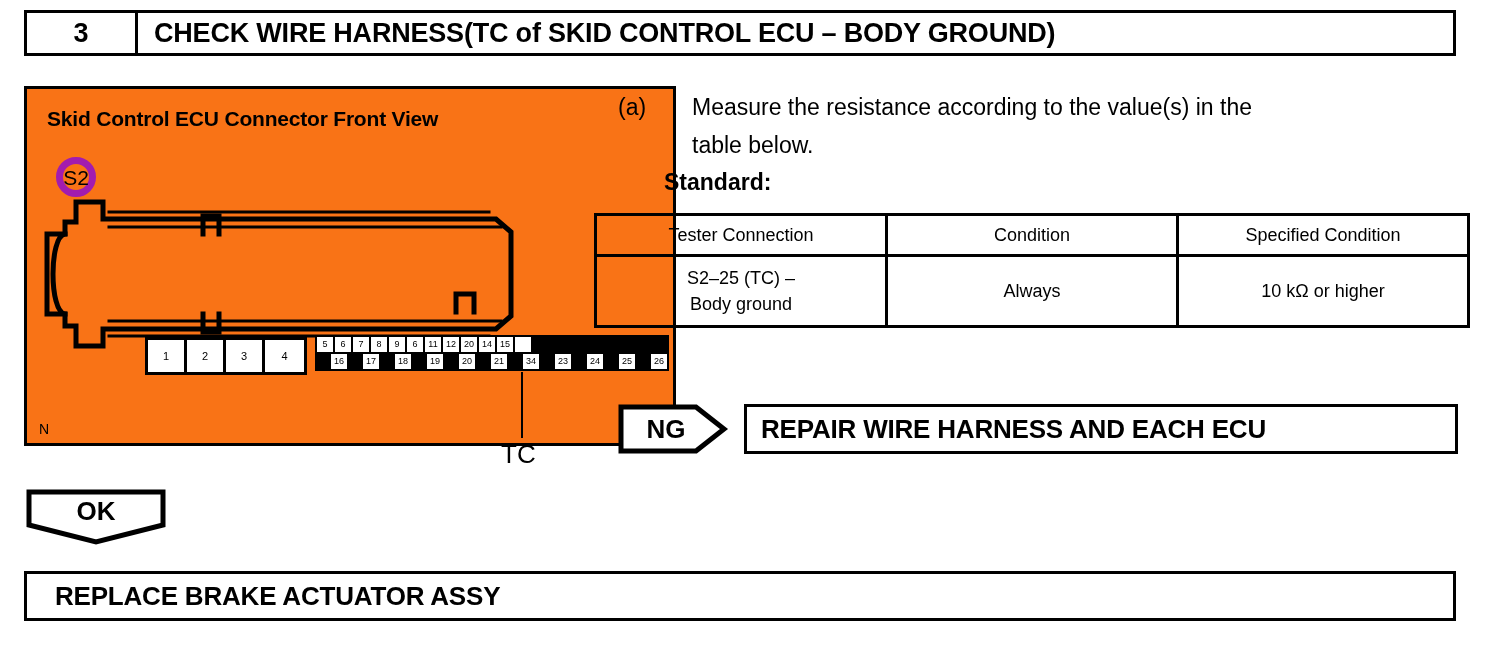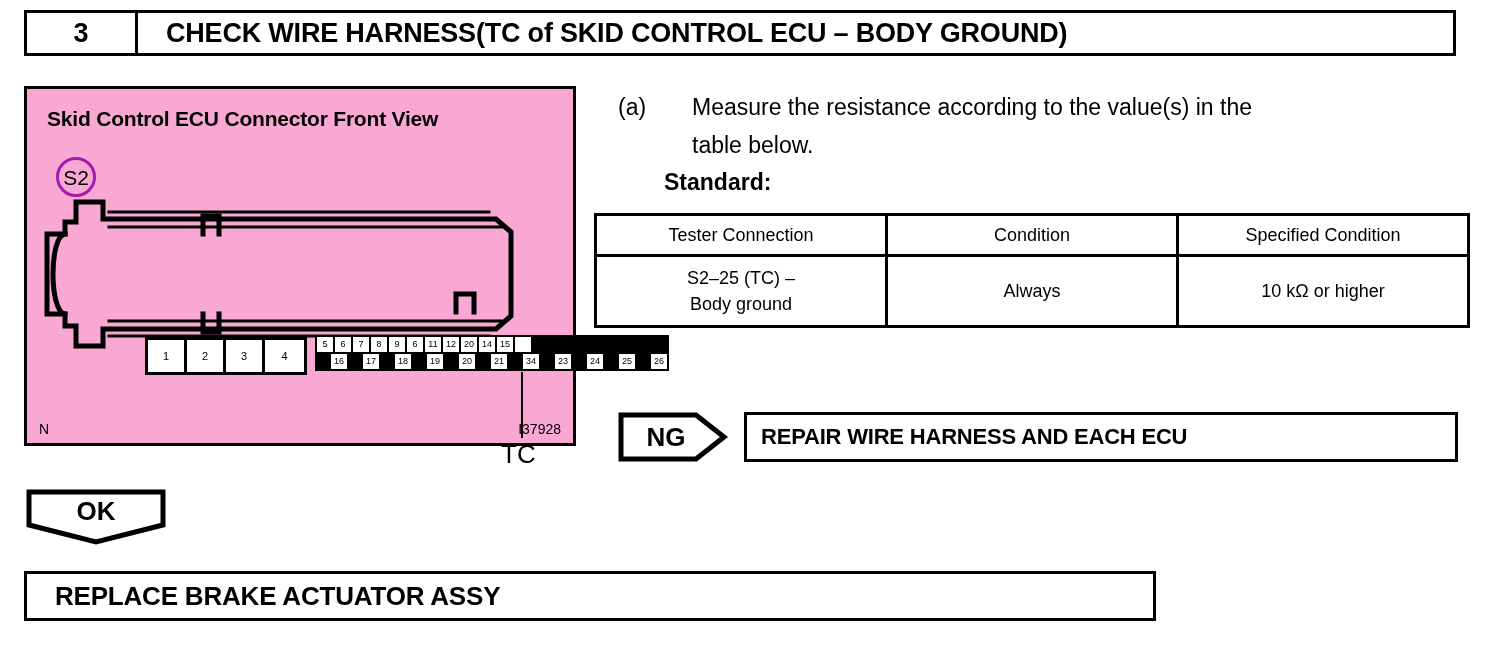--- a/index.html
+++ b/index.html
@@ -34,54 +34,54 @@
     display: flex;
     align-items: center;
     justify-content: center;
     font-size: 27px;
     font-weight: bold;
   }
   .step-title {
     flex: 1;
     display: flex;
     align-items: center;
-    padding-left: 28px;
+    padding-left: 16px;
     font-size: 27px;
     font-weight: bold;
     letter-spacing: -0.2px;
     white-space: nowrap;
   }
 
   
   .figure-panel {
     position: absolute;
     left: 24px;
     top: 86px;
-    width: 552px;
+    width: 652px;
     height: 360px;
     border: 3px solid #000;
     box-sizing: border-box;
-    background: #f9a8d4;
+    background: #f97316;
   }
   .figure-title {
     position: absolute;
     left: 20px;
     top: 18px;
     font-size: 21px;
     font-weight: bold;
     letter-spacing: -0.2px;
     white-space: nowrap;
   }
   .s2-badge {
     position: absolute;
     left: 29px;
     top: 68px;
     width: 40px;
     height: 40px;
-    border: 3px solid #a21caf;
+    border: 7px solid #a21caf;
     border-radius: 50%;
     box-sizing: border-box;
     display: flex;
     align-items: center;
     justify-content: center;
     font-size: 21px;
     line-height: 1;
   }
 
   
@@ -222,21 +222,20 @@
   .col-b { width: 280px; }
   .col-c { width: 280px; }
 
   
   .ng-row {
     position: absolute;
     left: 618px;
     top: 404px;
     width: 840px;
     height: 50px;
-    margin-top: 8px;
   }
   .ng-tag {
     position: absolute;
     left: 0;
     top: 0;
     width: 120px;
     height: 50px;
   }
   .ng-tag svg { display: block; }
   .ng-tag-text {
@@ -255,21 +254,21 @@
     position: absolute;
     left: 126px;
     top: 0;
     width: 714px;
     height: 50px;
     border: 3px solid #000;
     box-sizing: border-box;
     display: flex;
     align-items: center;
     padding-left: 14px;
-    font-size: 22px;
+    font-size: 26px;
     font-weight: bold;
     letter-spacing: -0.2px;
   }
 
   
   .ok-tag {
     position: absolute;
     left: 26px;
     top: 489px;
     width: 140px;
@@ -288,21 +287,21 @@
     font-size: 26px;
     font-weight: bold;
     text-align: center;
   }
 
   
   .final-action {
     position: absolute;
     left: 24px;
     top: 571px;
-    width: 1132px;
+    width: 1432px;
     height: 50px;
     border: 3px solid #000;
     box-sizing: border-box;
     display: flex;
     align-items: center;
     padding-left: 28px;
     font-size: 26px;
     font-weight: bold;
     letter-spacing: -0.2px;
   }

